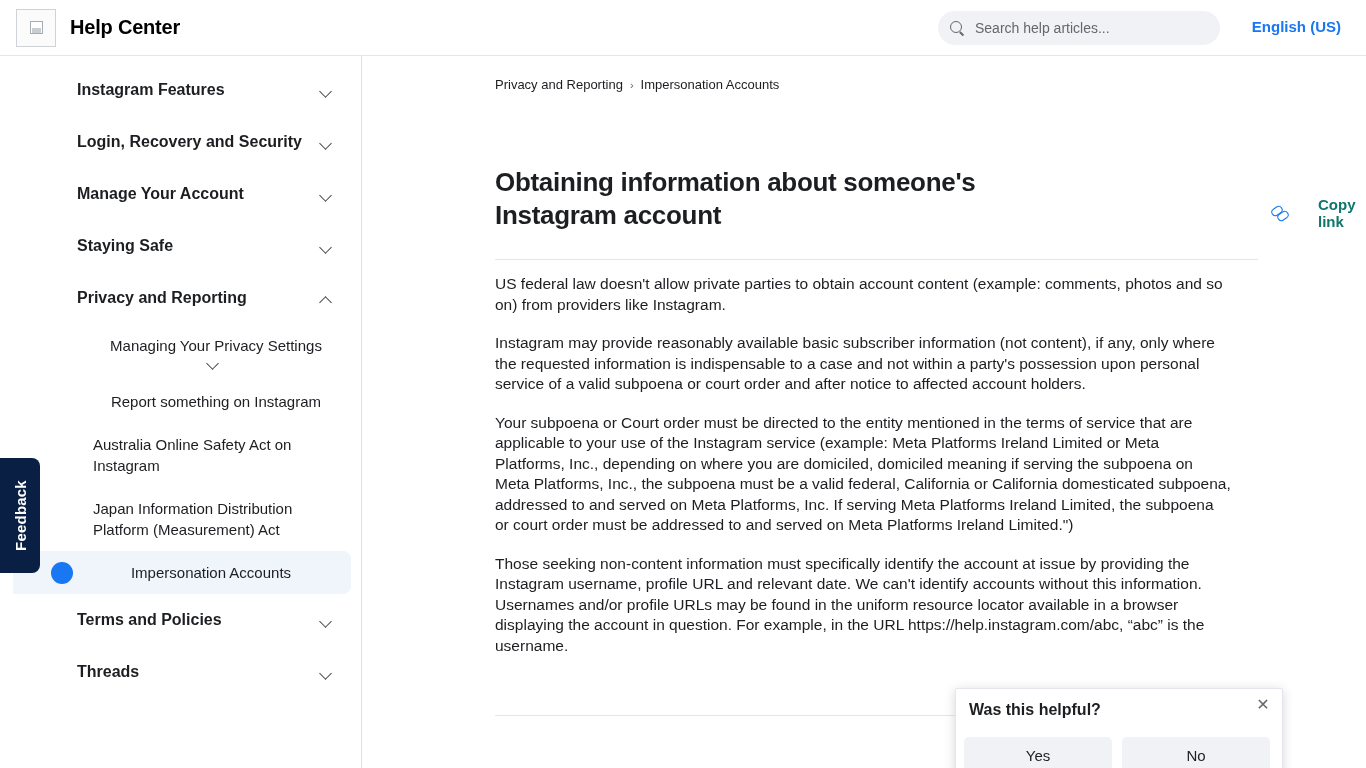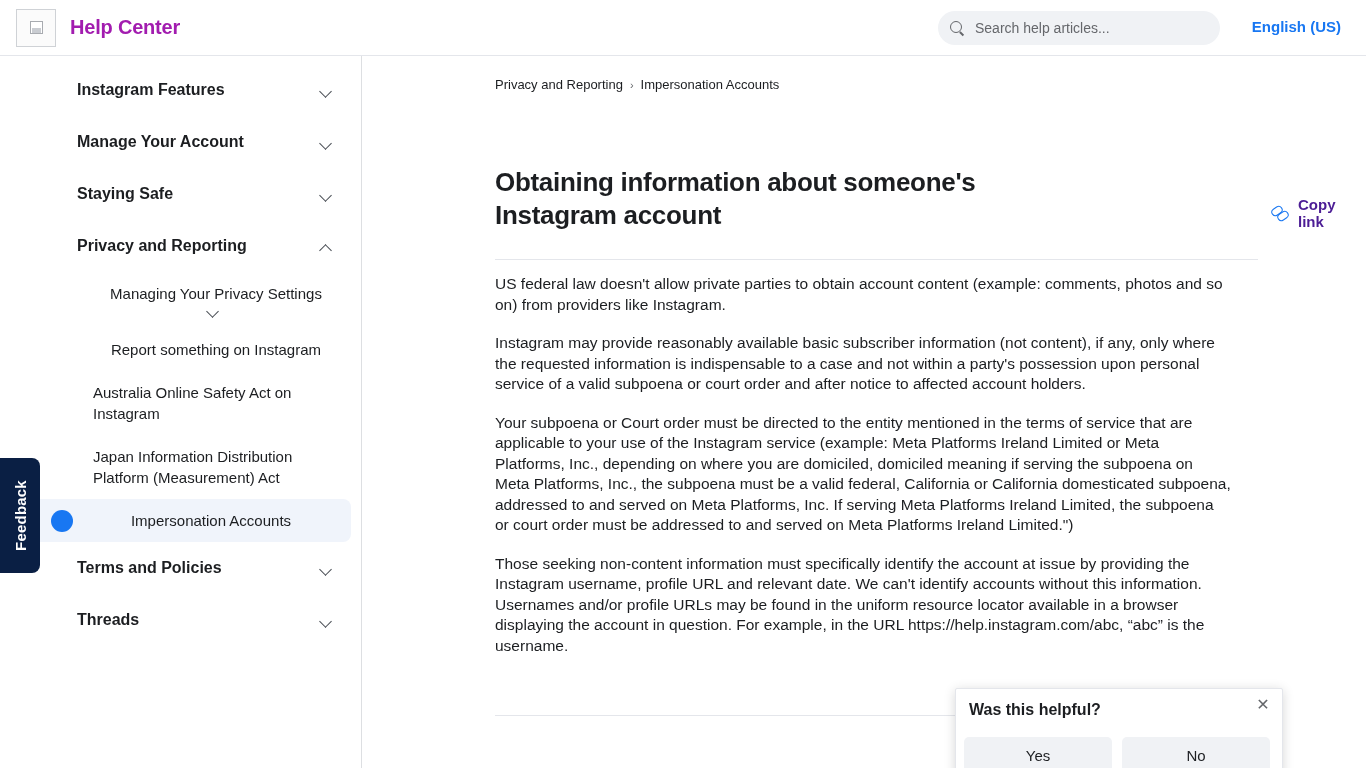--- a/index.html
+++ b/index.html
@@ -40,21 +40,21 @@
     content: "";
     position: absolute;
     left: 1px; top: 6px;
     width: 9px; height: 5px;
     background: #c9ccd1;
   }
   .site-title {
     margin-left: 14px;
     font-size: 20px;
     font-weight: 700;
-    color: #a21caf;
+    color: #000000;
     letter-spacing: -0.2px;
   }
   .search-wrap {
     position: absolute;
     left: 938px; top: 11px;
     width: 282px; height: 34px;
     background: #f0f2f5;
     border-radius: 17px;
     display: flex;
     align-items: center;
@@ -258,21 +258,22 @@
     position: absolute;
     width: 10px; height: 6px;
     border: 1.8px solid #1877f2;
     border-radius: 4px;
   }
   .link-icon::before { left: 0; top: 3px; transform: rotate(-35deg); }
   .link-icon::after  { left: 6px; top: 8px; transform: rotate(-35deg); }
   .copy-link-label {
     font-size: 15px;
     font-weight: 700;
-    color: #4c1d95;
+    color: #0f766e;
+    margin-left: 20px;
   }
 
   .divider {
     position: absolute;
     left: 132px; top: 203px;
     width: 763px; height: 1px;
     background: #e4e6eb;
   }
   .divider.second { top: 659px; }
 
@@ -351,20 +352,24 @@
   <a class="lang-link">English (US)</a>
 </div>
 
 <div class="sidebar">
 
   <div class="nav-group">
     <span class="label">Instagram Features</span>
     <span class="chev"></span>
   </div>
 
+  <div class="nav-group">
+    <span class="label">Login, Recovery and Security</span>
+    <span class="chev"></span>
+  </div>
 
   <div class="nav-group">
     <span class="label">Manage Your Account</span>
     <span class="chev"></span>
   </div>
 
   <div class="nav-group">
     <span class="label">Staying Safe</span>
     <span class="chev"></span>
   </div>

